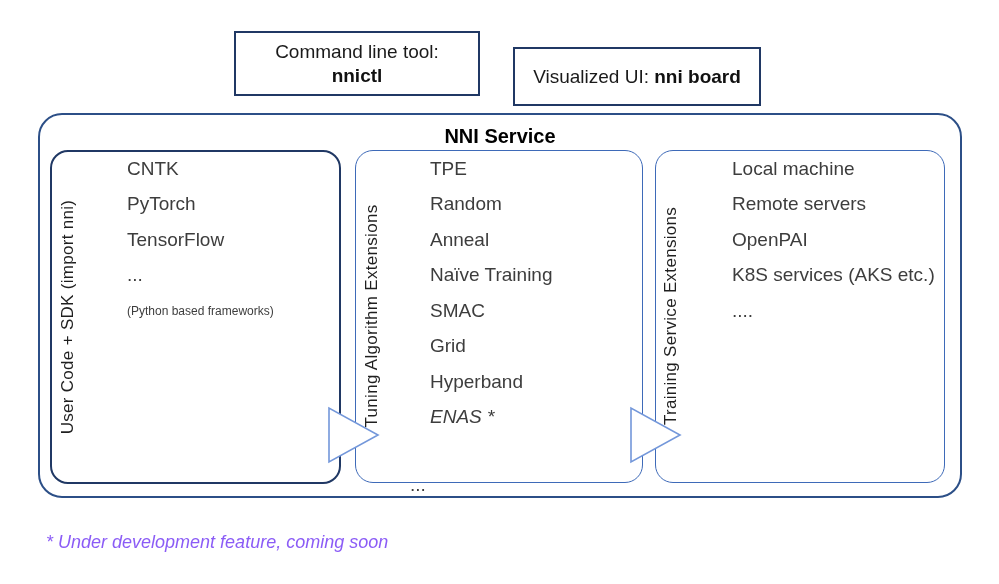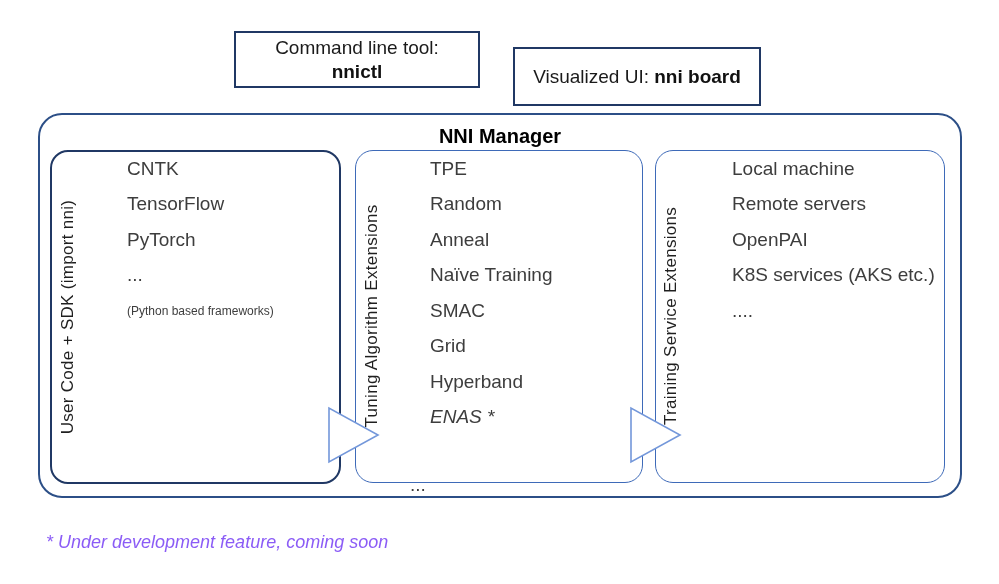--- a/index.html
+++ b/index.html
@@ -20,21 +20,21 @@
     display: flex;
     flex-direction: column;
     justify-content: center;
     align-items: center;
     font-size: 19px;
     color: #1a1a1a;
     line-height: 24px;
     box-sizing: border-box;
   }
   .top-box .bold { font-weight: bold; color: #111111; }
-  #cmd-box   { left: 234px; width: 246px; height: 57px; }
+  #cmd-box   { left: 234px; width: 246px; height: 65px; }
   #board-box { left: 513px; width: 248px; height: 59px; flex-direction: row; white-space: pre; margin-top: 16px; }
 
   
   .outer-box {
     position: absolute;
     left: 38px; top: 113px;
     width: 924px; height: 385px;
     border: 2px solid #2c4f87;
     border-radius: 24px;
     background: #ffffff;
@@ -121,28 +121,28 @@
   <div class="top-box" id="cmd-box">
     <span>Command line tool:</span>
     <span class="bold">nnictl</span>
   </div>
   <div class="top-box" id="board-box">
     <span>Visualized UI: </span>
     <span class="bold">nni board</span>
   </div>
 
   <div class="outer-box"></div>
-  <div class="manager-title">NNI Manager</div>
+  <div class="manager-title">NNI Service</div>
 
   <div class="inner-box inner-dark" id="col-user"></div>
   <div class="vlabel" id="vlabel-user">User Code + SDK (import nni)</div>
   <div class="items" id="items-user">
     <div class="item">CNTK</div>
+    <div class="item">PyTorch</div>
     <div class="item">TensorFlow</div>
-    <div class="item">PyTorch</div>
     <div class="item">...</div>
     <div class="item small">(Python based frameworks)</div>
   </div>
 
   <div class="inner-box inner-blue" id="col-tuning"></div>
   <div class="vlabel" id="vlabel-tuning">Tuning Algorithm Extensions</div>
   <div class="items" id="items-tuning">
     <div class="item">TPE</div>
     <div class="item">Random</div>
     <div class="item">Anneal</div>

